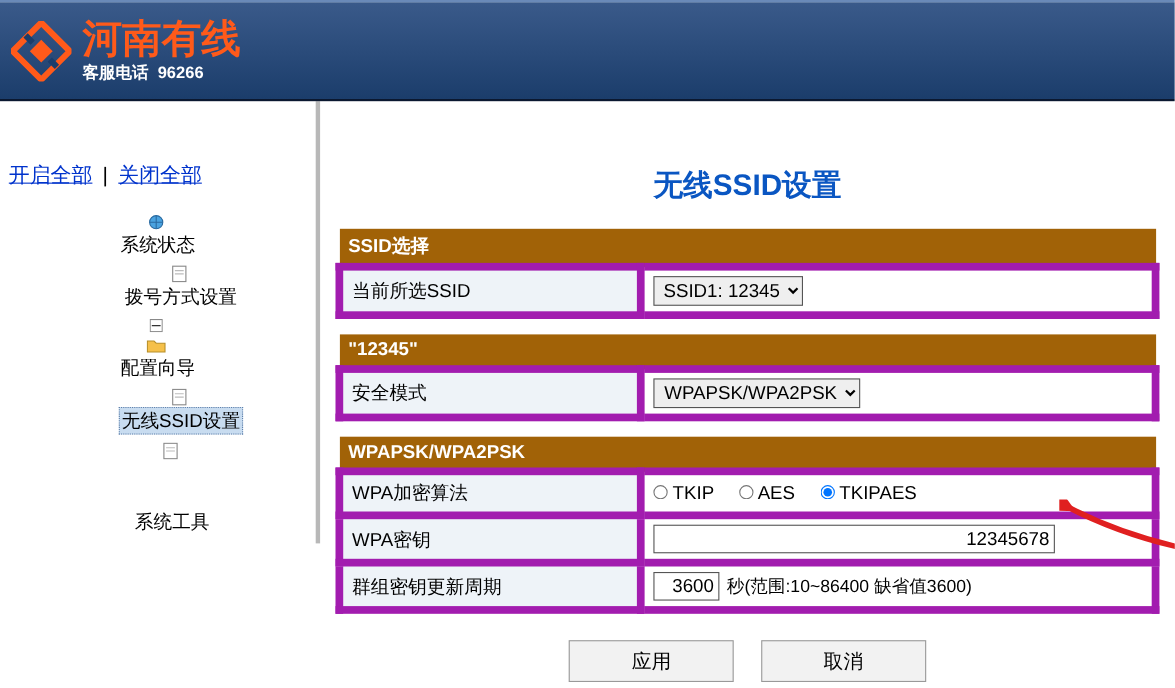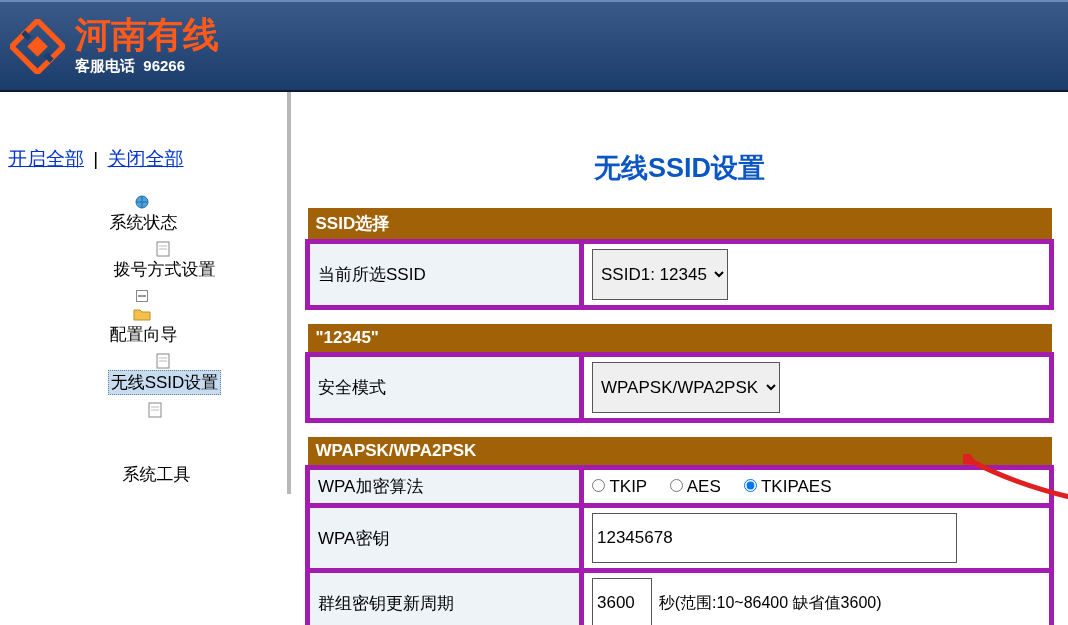--- a/index.html
+++ b/index.html
@@ -44,28 +44,28 @@
 
   .content { flex: 1; padding: 30px 14px 10px 14px; position: relative; }
   .page-title { text-align: center; color: #0a56c2; font-size: 27px; font-weight: bold; margin: 28px 0 22px 0; }
 
   .tbl { width: 100%; border-collapse: collapse; margin-bottom: 14px; }
   .tbl th {
     background: #a16207; color: #fff; text-align: left; font-weight: bold;
     padding: 4px 8px; font-size: 17px;
   }
   .tbl td {
-    border: 5px solid #a21caf; padding: 5px 8px; font-size: 17px;
+    border: 7px solid #a21caf; padding: 5px 8px; font-size: 17px;
     background: #eef3f8;
   }
   .tbl td.label-cell { width: 274px; }
   .tbl td.value-cell { background: #fff; }
 
   select, input[type="text"] {
-    font-size: 17px; padding: 14px 4px; border: 1px solid #555;
+    font-size: 17px; padding: 2px 4px; border: 1px solid #555; text-align: right;
   }
   .wpa-key { width: 365px; }
   .renew-input { width: 60px; }
   .hint { font-size: 16px; color: #000; margin-left: 2px; text-align: right; }
 
   .radio-row label { margin-right: 18px; font-size: 17px; }
 
   .btn-row { text-align: center; margin-top: 24px; }
   .btn {
     display: inline-block; width: 150px; padding: 6px 16px; margin: 0 10px;

